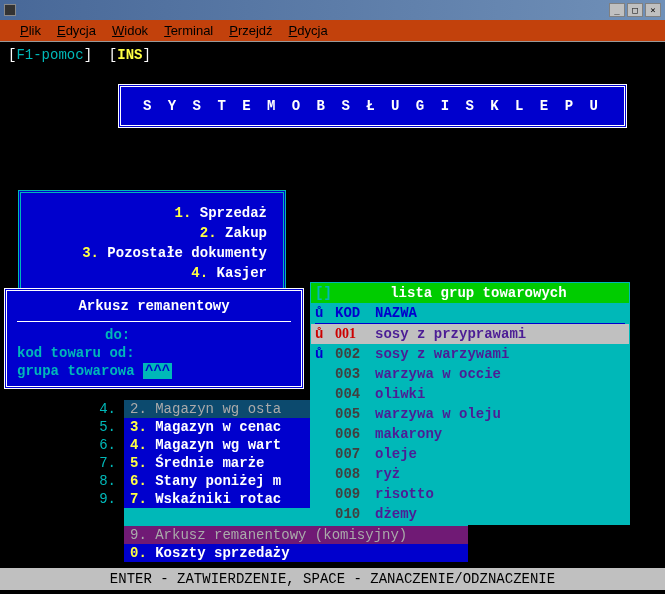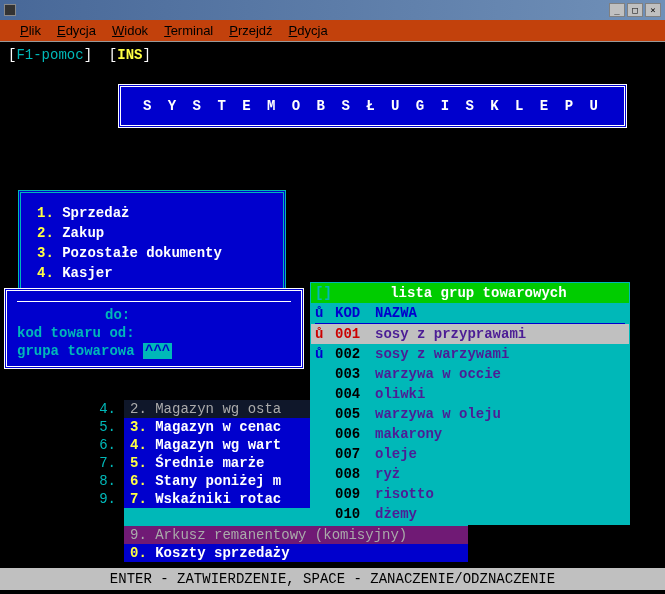--- a/index.html
+++ b/index.html
@@ -12,53 +12,53 @@
 .titlebar-btn { width: 16px; height: 14px; background: #c0c0c0; border: 1px solid #808080; font-size: 9px; text-align: center; line-height: 12px; color: #000; }
 .menubar { height: 22px; background: #c2410c; border-bottom: 1px solid #999; display: flex; align-items: center; padding: 0 20px; gap: 16px; font-family: sans-serif; font-size: 13px; color: #000; }
 .menubar-item { cursor: default; }
 .menubar-item u { text-decoration: underline; }
 .terminal { flex: 1; background: #000; color: #fff; position: relative; padding: 10px; font-family: 'Courier New', monospace; font-size: 14px; line-height: 18px; }
 .statusline { position: absolute; top: 4px; left: 8px; color: #ccc; }
 .statusline .bracket { color: #fff; }
 .statusline .f1 { color: #00b8b8; }
 .statusline .ins { color: #ff4; font-weight: bold; }
 .banner { position: absolute; top: 42px; left: 118px; border: 3px double #fff; background: #0000cd; padding: 10px 22px; color: #fff; font-weight: bold; letter-spacing: 4px; }
-.menu1 { position: absolute; top: 148px; left: 18px; width: 268px; border: 3px double #00b8b8; background: #0000cd; padding: 10px 16px; color: #fff; font-weight: bold; }
+.menu1 { position: absolute; top: 148px; left: 18px; width: 268px; border: 3px double #00b8b8; background: #0000cd; padding: 10px 16px; color: #fff; font-weight: bold; text-align: right; }
 .menu1-item { line-height: 20px; }
 .menu1-item .num { color: #ff4; }
 .form-panel { position: absolute; top: 246px; left: 4px; width: 300px; border: 3px double #fff; background: #0000cd; padding: 6px 10px; }
 .form-title { color: #fff; text-align: center; font-weight: bold; margin-bottom: 6px; }
 .form-row { color: #00b8b8; font-weight: bold; line-height: 18px; }
 .form-row .caret { background: #00b8b8; color: #0000cd; padding: 0 2px; }
 .menu2 { position: absolute; top: 358px; left: 88px; width: 380px; background: #0000cd; color: #fff; }
 .menu2-row { display: flex; height: 18px; line-height: 18px; }
 .menu2-row .left-num { width: 36px; background: #000; color: #00b8b8; text-align: right; padding-right: 8px; }
 .menu2-row .content { flex: 1; padding-left: 6px; font-weight: bold; }
 .menu2-row .content .num { color: #ff4; }
-.menu2-row.first .content { background: #0f172a; color: #aaa; font-weight: normal; }
+.menu2-row.first .content { background: #0c4a6e; color: #aaa; font-weight: normal; }
 .menu2-row.first .content .num { color: #aaa; }
 .menu2-row.sel .left-num { background: #000; }
 .menu2-row.sel .content { background: #00b8b8; color: #0000cd; text-align: right; }
 .menu2-row.sel .content .num { color: #0000cd; }
 .menu2-row.grey .content { background: #701a75; color: #aaa; font-weight: normal; }
 .menu2-row.grey .content .num { color: #aaa; }
 .list-panel { position: absolute; top: 240px; left: 310px; width: 320px; background: #00b8b8; border: 1px solid #00b8b8; }
 .list-title { background: #00cc00; color: #fff; font-weight: bold; padding: 1px 4px; display: flex; }
 .list-title .brk { color: #00b8b8; }
 .list-title .txt { flex: 1; text-align: center; }
 .list-header { display: flex; color: #0000cd; font-weight: bold; padding: 1px 4px; }
 .list-header .cmark { width: 20px; }
 .list-header .ckod { width: 40px; }
 .list-row { display: flex; padding: 1px 4px; font-weight: bold; line-height: 18px; }
 .list-row .cmark { width: 20px; color: #0000cd; }
-.list-row .ckod { width: 40px; color: #000000; }
+.list-row .ckod { width: 40px; color: #404040; }
 .list-row .cname { color: #4c1d95; }
 .list-row.sel { background: #c0c0c0; }
 .list-row.sel .cmark { color: #cc0000; }
-.list-row.sel .ckod { color: #cc0000; }
+.list-row.sel .ckod { color: #cc0000; font-family: Liberation Serif, serif; }
 .list-row.sel .cname { color: #4c1d95; }
 .footer { position: absolute; bottom: 4px; left: 0; right: 0; background: #c0c0c0; color: #000; text-align: center; padding: 2px 0; font-weight: normal; }
 </style>
 </head>
 <body>
 
 <div class="window">
   <div class="titlebar">
     <div class="titlebar-left">
       <div class="titlebar-icon"></div>
@@ -85,20 +85,21 @@
     <div class="banner">S Y S T E M   O B S Ł U G I   S K L E P U</div>
 
     <div class="menu1">
       <div class="menu1-item"><span class="num">1.</span> <span>Sprzedaż</span></div>
       <div class="menu1-item"><span class="num">2.</span> <span>Zakup</span></div>
       <div class="menu1-item"><span class="num">3.</span> <span>Pozostałe dokumenty</span></div>
       <div class="menu1-item"><span class="num">4.</span> <span>Kasjer</span></div>
     </div>
 
     <div class="form-panel">
+      <div class="form-title">Arkusz remanentowy</div>
       <div style="border-top:1px solid #fff; margin:4px 0;"></div>
       <div class="form-row" style="padding-left: 88px">do:</div>
       <div class="form-row">kod towaru od:</div>
       <div class="form-row"><span>grupa towarowa</span> <span class="caret">^^^</span></div>
     </div>
 
     <div class="menu2" id="menu2">
         <div class="menu2-row first">
           <div class="left-num">4.</div>
           <div class="content"><span class="num">2.</span><span> Magazyn wg osta</span></div>

